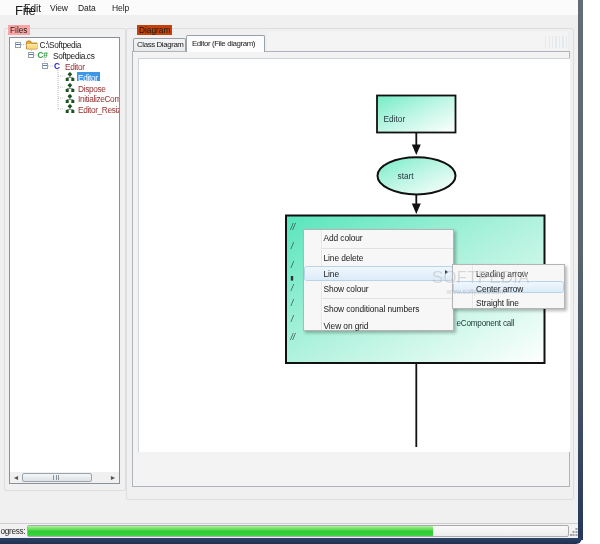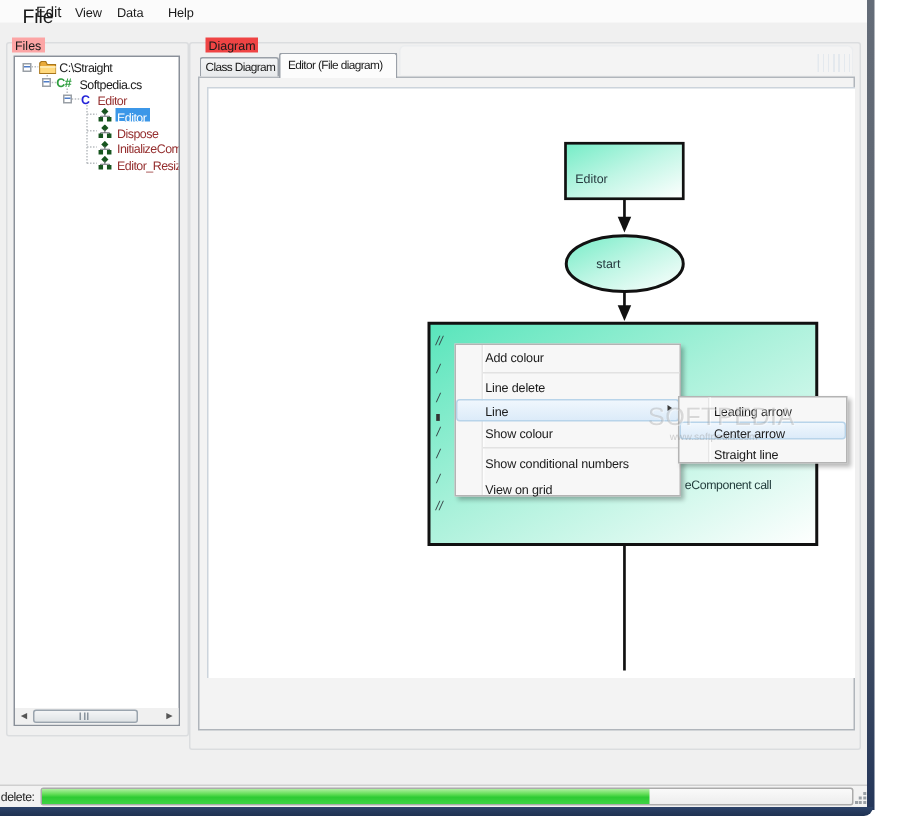--- a/index.html
+++ b/index.html
@@ -41,21 +41,21 @@
     </g>
   </svg>
 
   <div class="abs" style="left:5px;top:3.5px;width:6px;height:6px;background:#fff;border:1px solid #999fa6"></div>
   <div class="abs" style="left:6px;top:6px;width:4px;height:1px;background:#4f7cc8"></div>
   <svg class="abs" style="left:15.5px;top:1.5px" width="12" height="10" viewBox="0 0 12 10">
     <path d="M0.5 2 L0.5 9 L11 9 L11 3 L5.5 3 L4.5 1 L1.5 1 Z" fill="#e9aa3a" stroke="#a8761c" stroke-width="0.8"></path>
     <path d="M0.8 4 L11 4 L11 8.7 L0.8 8.7 Z" fill="#ffd97e"></path>
     <path d="M0.8 4 L11 4 L11 5.4 L0.8 5.4 Z" fill="#ffe9ae"></path>
   </svg>
-  <div class="abs" style="left:29.5px;top:2px;letter-spacing:-0.35px">C:\Straight</div>
+  <div class="abs" style="left:29.5px;top:2px;letter-spacing:-0.35px">C:\Softpedia</div>
 
   <div class="abs" style="left:18.3px;top:13.9px;width:6px;height:6px;background:#fff;border:1px solid #999fa6"></div>
   <div class="abs" style="left:19.3px;top:16.4px;width:4px;height:1px;background:#4f7cc8"></div>
   <div class="abs" style="left:27.5px;top:12px;color:#2f9e3f;font-weight:bold;letter-spacing:-0.35px">C#</div>
   <div class="abs" style="left:43px;top:12.9px;letter-spacing:-0.35px">Softpedia.cs</div>
 
   <div class="abs" style="left:31.6px;top:24.9px;width:6px;height:6px;background:#fff;border:1px solid #999fa6"></div>
   <div class="abs" style="left:32.6px;top:27.4px;width:4px;height:1px;background:#4f7cc8"></div>
   <div class="abs" style="left:44px;top:23.4px;color:#2424d8;font-weight:bold">C</div>
   <div class="abs" style="left:55px;top:23.9px;color:#952f2f;letter-spacing:-0.35px">Editor</div>
@@ -96,21 +96,21 @@
 
 <div class="abs" style="left:10px;top:472px;width:109px;height:11px;background:#f0f0f0"></div>
 <div class="abs" style="left:12px;top:473.5px;width:8px;height:8px;color:#555;font-size:7px;line-height:8px;text-align:center">◄</div>
 <div class="abs" style="left:109px;top:473.5px;width:8px;height:8px;color:#555;font-size:7px;line-height:8px;text-align:center">►</div>
 <div class="abs" style="left:22px;top:472.8px;width:70px;height:9.5px;background:linear-gradient(to bottom,#f4f5f6,#dfe3e6);border:1px solid #9aa4ae;border-radius:2px"></div>
 <div class="abs" style="left:53px;top:475px;width:1px;height:5px;background:#8a949e"></div>
 <div class="abs" style="left:55.5px;top:475px;width:1px;height:5px;background:#8a949e"></div>
 <div class="abs" style="left:58px;top:475px;width:1px;height:5px;background:#8a949e"></div>
 
 <div class="abs" style="left:125.5px;top:28px;width:448.5px;height:472px;border:1px solid #dbdddf;border-radius:2px"></div>
-<div class="abs" style="left:137px;top:24.5px;background:#ef4444;padding:0 2px;font-size:8.3px">Diagram</div>
+<div class="abs" style="left:137px;top:24.5px;background:#c2410c;padding:0 2px;font-size:8.3px">Diagram</div>
 
 <div class="abs" style="left:266px;top:30px;width:303px;height:19.5px;border:1px solid #ebedef;border-bottom:none;border-radius:4px 4px 0 0;background:#f4f4f4"></div>
 <div class="abs" style="left:545px;top:36px;width:22px;height:12px;background:repeating-linear-gradient(to right,#e4e9ee 0,#e4e9ee 1px,transparent 1px,transparent 3.5px)"></div>
 
 <div class="abs" style="left:131.5px;top:50.5px;width:438px;height:436.5px;background:#f3f3f3;border:1px solid #b0b5bb"></div>
 
 <div class="abs" style="left:132.5px;top:38px;width:53px;height:13px;background:linear-gradient(to bottom,#f3f4f5,#e8eaec);border:1px solid #9aa0a8;border-bottom:none;border-radius:2px 2px 0 0"></div>
 <div class="abs" style="left:137px;top:39.6px;letter-spacing:-0.4px;font-size:7.9px">Class Diagram</div>
 <div class="abs" style="left:185.5px;top:35px;width:79.5px;height:16.5px;background:#fcfcfc;border:1px solid #9aa0a8;border-bottom:none;border-radius:2px 2px 0 0"></div>
 <div class="abs" style="left:192px;top:38.8px;letter-spacing:-0.4px;font-size:7.9px">Editor (File diagram)</div>
@@ -179,21 +179,21 @@
 <div class="abs" style="left:472.8px;top:264.5px;width:1px;height:43.5px;background:#fdfdfd;z-index:7"></div>
 <div class="abs" style="left:453.2px;top:280.5px;width:110.5px;height:12.5px;background:linear-gradient(to bottom,#f0f7fd,#dcebf9);border:1px solid #b8d4ea;border-radius:2.5px;z-index:7"></div>
 <div class="abs" style="left:476px;top:269px;z-index:8;font-size:8.4px;letter-spacing:-0.1px">Leading arrow</div>
 <div class="abs" style="left:476px;top:283.6px;z-index:8;font-size:8.4px;letter-spacing:-0.1px">Center arrow</div>
 <div class="abs" style="left:476px;top:298.3px;z-index:8;font-size:8.4px;letter-spacing:-0.1px">Straight line</div>
 
 <div class="abs" style="left:432px;top:267.5px;z-index:9;font-size:16.8px;font-weight:normal;letter-spacing:0.3px;color:rgba(138,138,138,0.3);text-shadow:0.7px 0.7px 0 rgba(255,255,255,0.4)">SOFTPEDIA</div>
 <div class="abs" style="left:446.5px;top:287.7px;z-index:9;font-size:6.8px;color:rgba(150,150,150,0.42)">www.softpedia.com</div>
 
 <div class="abs" style="left:0;top:523px;width:578px;height:15px;background:#f2f2f2;border-top:1px solid #cfcfcf"></div>
-<div class="abs" style="left:0.5px;top:527px;font-size:8.2px;letter-spacing:-0.3px;color:#222">delete:</div>
+<div class="abs" style="left:0.5px;top:527px;font-size:8.2px;letter-spacing:-0.3px;color:#222">ogress:</div>
 <div class="abs" style="left:27px;top:525px;width:542px;height:12px;background:linear-gradient(to bottom,#fafafa,#ededed);border:1px solid #ababab;border-radius:2px"></div>
 <div class="abs" style="left:28px;top:526px;width:405px;height:10px;background:linear-gradient(to bottom,#aef0a0 0%,#61dd55 35%,#2ecb33 55%,#3ed344 100%)"></div>
 
 <div class="abs" style="left:570px;top:528px;z-index:3">
   <svg width="8" height="8">
       <g fill="#9aa0a6">
     <rect x="5.5" y="0" width="2" height="2"></rect>
         <rect x="5.5" y="3" width="2" height="2"></rect>
         <rect x="5.5" y="6" width="2" height="2"></rect>
     <rect x="2.5" y="3" width="2" height="2"></rect>

